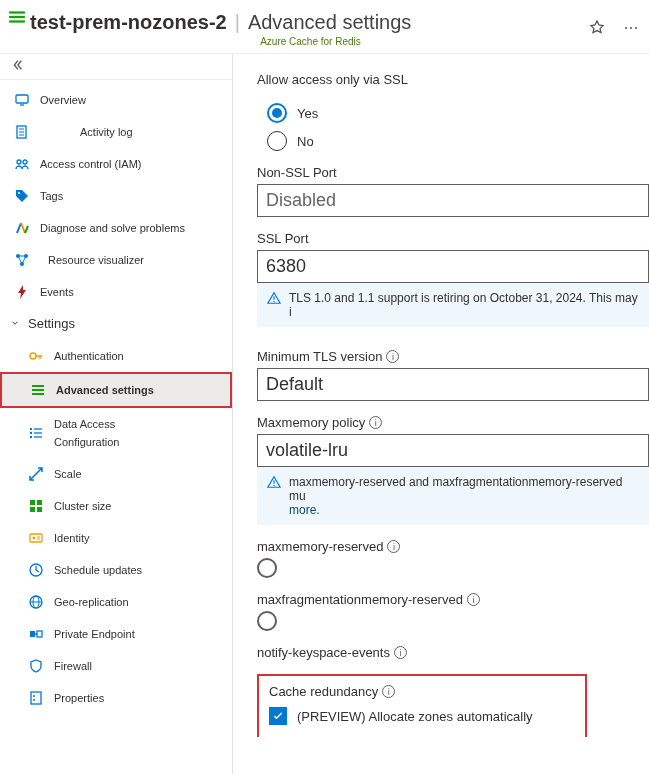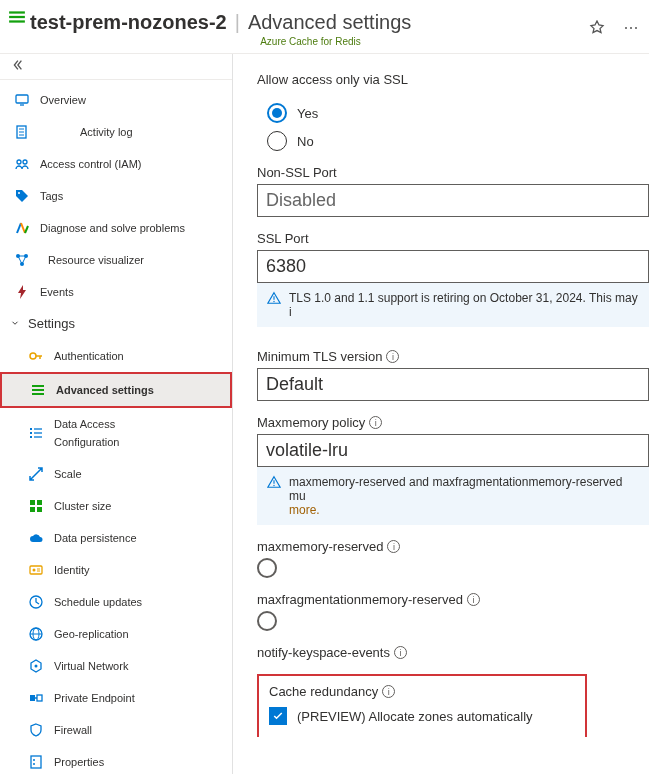--- a/index.html
+++ b/index.html
@@ -124,21 +124,21 @@
   .radio-row { display:flex; align-items:center; gap:10px; margin: 4px 0 8px 10px;}
   .radio {
     width:20px;height:20px;border-radius:50%;border:1px solid #323130;display:inline-flex;align-items:center;justify-content:center;background:#fff;
   }
   .radio.checked { border:2px solid #0078d4;}
   .radio.checked::after{content:"";width:10px;height:10px;border-radius:50%;background:#0078d4;}
   .banner {
     background:#eff6fc; padding:8px 10px; font-size:12px; display:flex;align-items:flex-start;gap:8px; color:#323130;
   }
   .banner .tri { color:#0078d4; }
-  .link { color:#a16207; cursor:pointer;}
+  .link { color:#0c4a6e; cursor:pointer;}
   .slider-ring { width:20px;height:20px;border-radius:50%;border:2px solid #605e5c;background:#fff; margin-left:0;}
 
   .zone-box { border:2px solid #d13438; padding: 8px 10px 12px 10px; margin-top:6px; width:330px;}
   .checkbox { width:18px;height:18px; background:#0078d4; display:inline-flex;align-items:center;justify-content:center; color:#fff;}
   .checkbox svg{width:12px;height:12px;}
   .checkrow{display:flex;align-items:center;gap:10px;margin-top:8px;}
 </style>
 </head>
 <body>
 
@@ -309,28 +309,20 @@
               <rect x="9" y="2" width="5" height="5" fill="#13a10e"></rect>
               <rect x="2" y="9" width="5" height="5" fill="#13a10e"></rect>
               <rect x="9" y="9" width="5" height="5" fill="#13a10e"></rect>
             </svg>
           </span>
           <span style="white-space: pre-line;">Cluster size</span>
         </div>
         <div class="nav-item child">
           <span class="nav-icon">
             <svg viewBox="0 0 16 16">
-              <path d="M5 12a3 3 0 010-6 4 4 0 017 1 2.5 2.5 0 010 5z" fill="#0078d4"></path>
-            </svg>
-          </span>
-          <span style="white-space: pre-line;">Data persistence</span>
-        </div>
-        <div class="nav-item child">
-          <span class="nav-icon">
-            <svg viewBox="0 0 16 16">
               <rect x="2" y="4" width="12" height="8" rx="1" fill="none" stroke="#eaa300" stroke-width="1.3"></rect>
               <circle cx="6" cy="8" r="1.5" fill="#eaa300"></circle>
               <line x1="9" y1="7" x2="12" y2="7" stroke="#eaa300"></line>
               <line x1="9" y1="9" x2="12" y2="9" stroke="#eaa300"></line>
             </svg>
           </span>
           <span style="white-space: pre-line;">Identity</span>
         </div>
         <div class="nav-item child">
           <span class="nav-icon">
@@ -343,29 +335,20 @@
         </div>
         <div class="nav-item child">
           <span class="nav-icon">
             <svg viewBox="0 0 16 16">
               <circle cx="8" cy="8" r="6" fill="none" stroke="#0078d4" stroke-width="1.3"></circle>
               <ellipse cx="8" cy="8" rx="3" ry="6" fill="none" stroke="#0078d4" stroke-width="1"></ellipse>
               <line x1="2" y1="8" x2="14" y2="8" stroke="#0078d4"></line>
             </svg>
           </span>
           <span style="white-space: pre-line;">Geo-replication</span>
-        </div>
-        <div class="nav-item child">
-          <span class="nav-icon">
-            <svg viewBox="0 0 16 16">
-              <path d="M3 5l5-3 5 3v6l-5 3-5-3z" fill="none" stroke="#0078d4" stroke-width="1.3"></path>
-              <circle cx="8" cy="8" r="1.5" fill="#0078d4"></circle>
-            </svg>
-          </span>
-          <span style="white-space: pre-line;">Virtual Network</span>
         </div>
         <div class="nav-item child">
           <span class="nav-icon">
             <svg viewBox="0 0 16 16">
               <rect x="2" y="5" width="5" height="6" fill="#0078d4"></rect>
               <rect x="9" y="5" width="5" height="6" fill="none" stroke="#0078d4" stroke-width="1.3"></rect>
               <line x1="7" y1="8" x2="9" y2="8" stroke="#0078d4" stroke-width="1.5"></line>
             </svg>
           </span>
           <span style="white-space: pre-line;">Private Endpoint</span>

